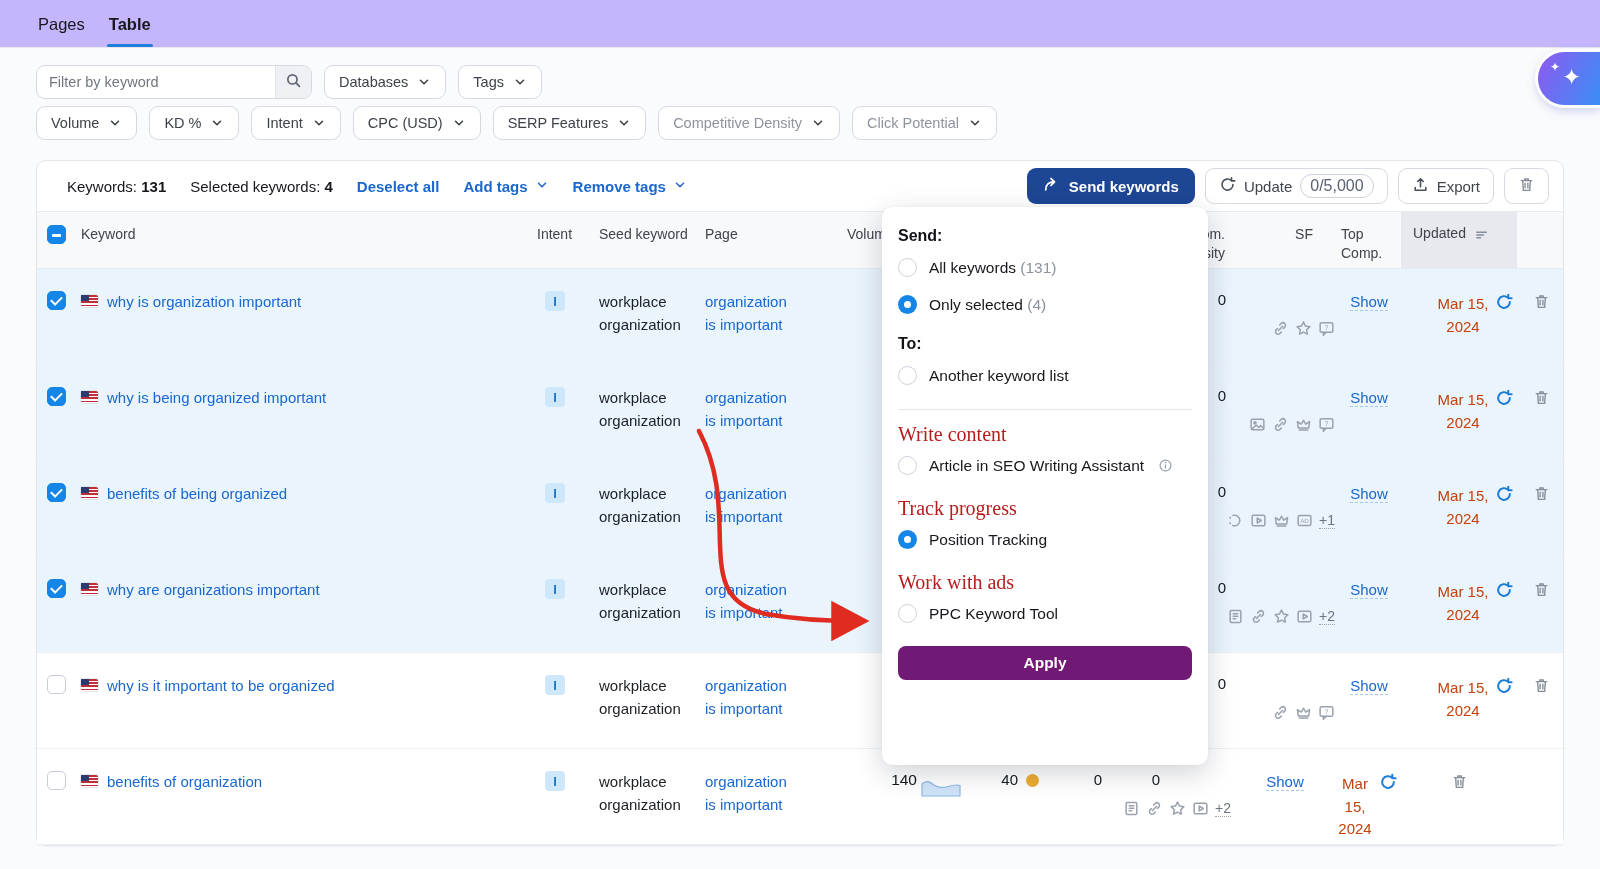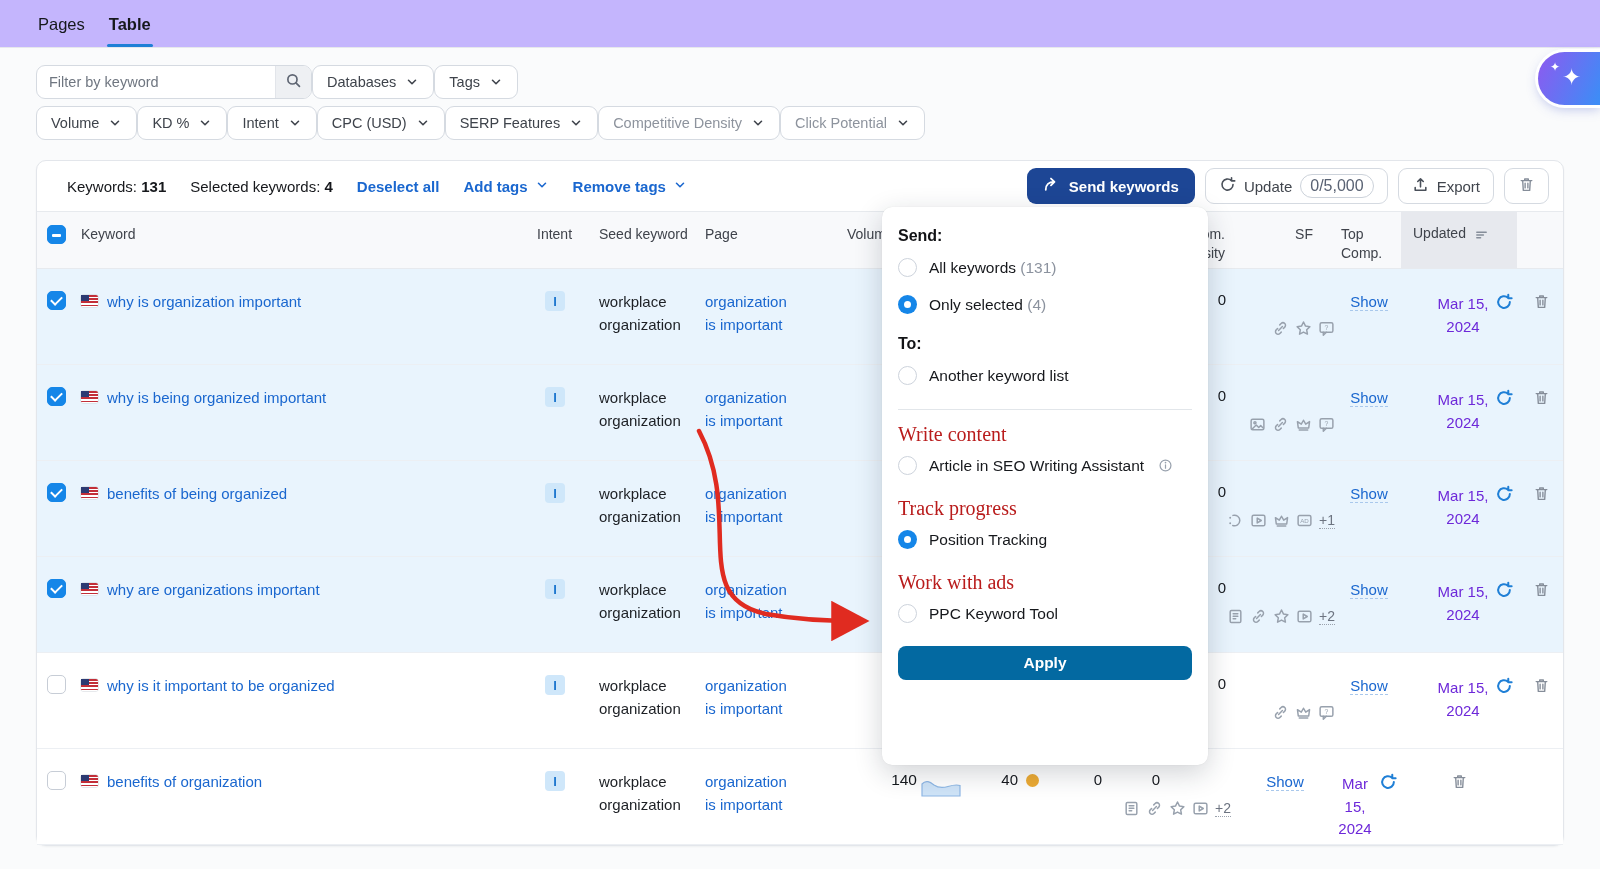--- a/index.html
+++ b/index.html
@@ -11,21 +11,21 @@
   }
   
   .topbar { height:48px; background:#c4b5fd; border-bottom:1px solid #e6e8ec;
     display:flex; align-items:flex-end; padding-left:36px; gap:20px; }
   .tab { font-size:16.5px; padding:0 2px 13px; position:relative; cursor:pointer; color:#16181c; }
   .tab.active { font-weight:700; }
   .tab.active::after { content:""; position:absolute; left:0; right:0; bottom:0;
     height:3px; border-radius:2px; background:#1f7fd6; }
   
   .filters { padding:17px 36px 0; }
-  .frow { display:flex; margin-bottom:7px; }
+  .frow { display:flex; gap:12px; margin-bottom:7px; }
   .search { width:276px; height:34px; background:#fff; border:1px solid #d5dae1;
     border-radius:9px; display:flex; overflow:hidden; }
   .search input { flex:1; border:none; outline:none; padding:0 12px; font:inherit;
     font-size:14.5px; color:#30343b; background:transparent; }
   .search input::placeholder { color:#6f7680; }
   .sbtn { width:36px; background:#eef0f3; border-left:1px solid #e2e5ea;
     display:flex; align-items:center; justify-content:center; cursor:pointer; }
   .chip { height:34px; background:#fff; border:1px solid #d5dae1; border-radius:9px;
     display:inline-flex; align-items:center; gap:9px; padding:0 14px;
     font-size:14.5px; color:#3e434b; cursor:pointer; white-space:nowrap; }
@@ -91,38 +91,38 @@
     margin-left:8px; vertical-align:-1.5px; }
   .c-extra, .c-density { text-align:right; padding-right:7px; color:#15181d; }
   .c-sf { display:flex; justify-content:flex-end; align-items:center; gap:6px;
     padding-top:24px; padding-right:2px; color:#98a1ad; }
   .c-sf svg { display:block; }
   .more { color:#6d7481; font-size:14px; border-bottom:1px dotted #9aa2ad; cursor:pointer; text-decoration:none; }
   .c-top { text-align:center; padding-top:24px; }
   .show-link { color:#1a67cf; font-size:15px; text-decoration:none;
     border-bottom:1.5px dashed #a9c8ec; cursor:pointer; }
   .c-upd { display:flex; justify-content:flex-end; gap:6px; padding-top:24px; padding-right:4px; }
-  .date { width:52px; text-align:center; color:#6d28d9; line-height:1.5; font-size:15px; }
+  .date { width:52px; text-align:center; color:#c2410c; line-height:1.5; font-size:15px; }
   .ric, .tic { cursor:pointer; }
   .c-act { display:flex; justify-content:center; padding-top:24px; }
   
   .popup { position:absolute; left:882px; top:207px; width:326px; min-height:558px;
     background:#fff; border-radius:10px; padding:20px 16px 16px; z-index:40;
     box-shadow:0 8px 28px rgba(25,33,48,.2), 0 0 1px rgba(0,0,0,.12); }
   .p-head { font-weight:700; font-size:16px; color:#121316; margin-bottom:4px; }
   .p-opt { display:flex; align-items:center; gap:12px; padding:9px 0; font-size:15.5px; color:#16181c; cursor:pointer; }
   .radio { width:19px; height:19px; border-radius:50%; border:1.5px solid #cdd3dc; background:#fff;
     flex:none; position:relative; }
   .radio.on { border:none; background:#1586e8; }
   .radio.on::after { content:""; position:absolute; left:6px; top:6px; width:7px; height:7px;
     border-radius:50%; background:#fff; }
   .p-count { color:#8b929e; }
   .p-sec { color:#b91c1c; font-size:20px; margin:13px 0 1px;font-family:Liberation Serif, serif; }
   .p-div { height:1px; background:#e2e6ea; margin:15px 0 12px; }
-  .p-apply { margin-top:14px; width:100%; height:34px; background:#0369a1; color:#fff;
+  .p-apply { margin-top:14px; width:100%; height:34px; background:#701a75; color:#fff;
     font-weight:700; font-size:15.5px; border:none; border-radius:8px; cursor:pointer; }
   .iic { margin-left:2px; display:inline-flex; }
   .ext { margin-left:auto; display:inline-flex; }
   
   .arrow-overlay { position:absolute; inset:0; z-index:60; pointer-events:none; }
   .fab { position:absolute; right:0; top:52px; width:62px; height:53px; z-index:30;
     border-radius:28px 0 0 28px; cursor:pointer;
     background:linear-gradient(115deg,#8a5cf0 5%,#3e8cf6 95%);
     box-shadow:0 0 0 3px #fff, 0 4px 12px rgba(70,90,200,.35); }
   .fab .sp1 { position:absolute; color:#fff; font-size:23px; left:24px; top:12px; }

